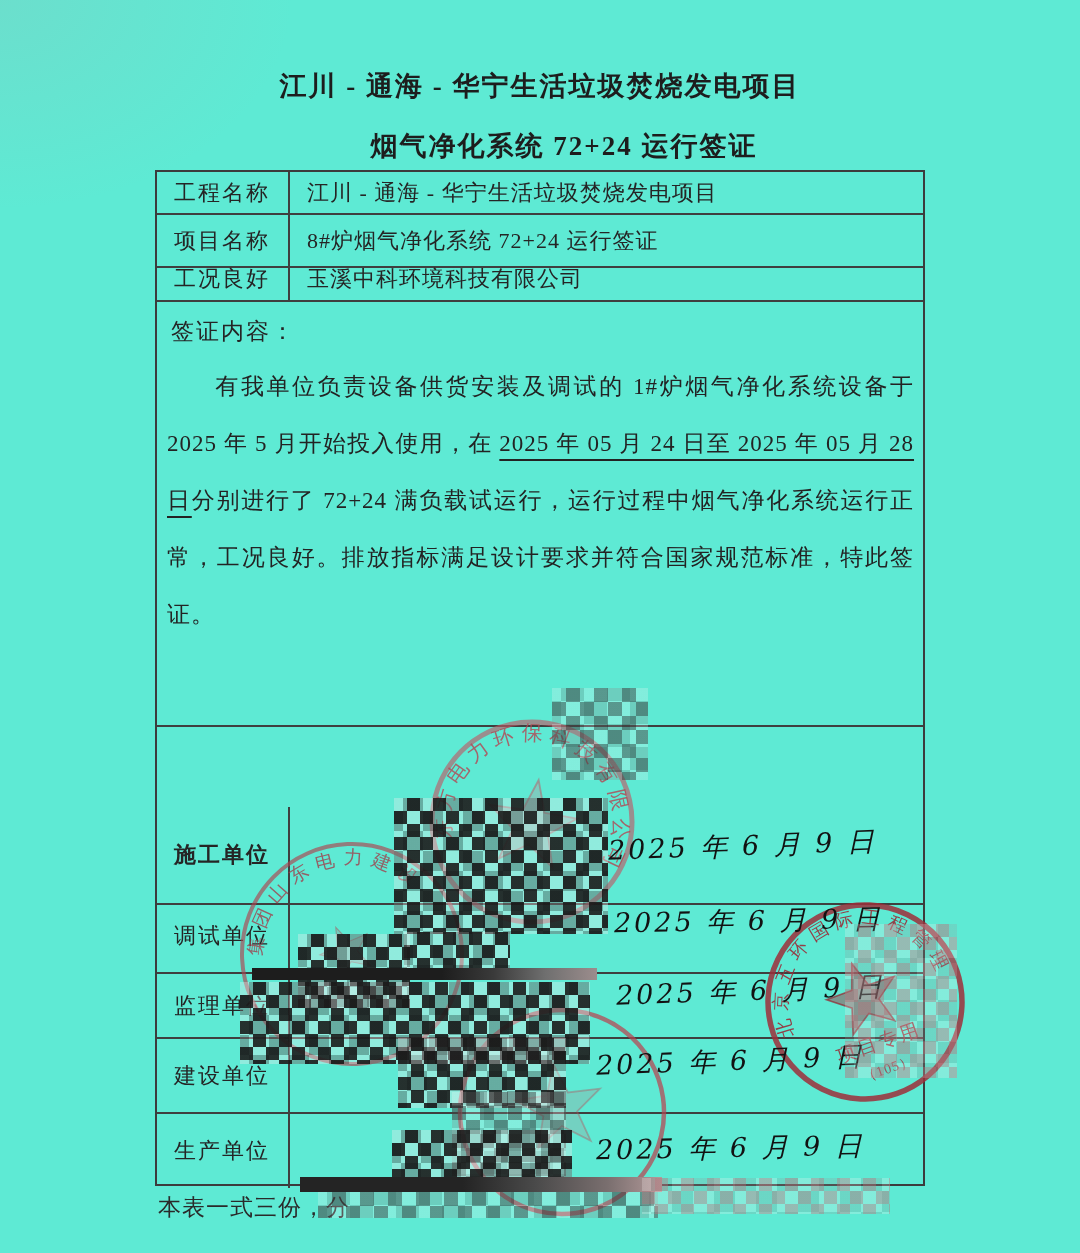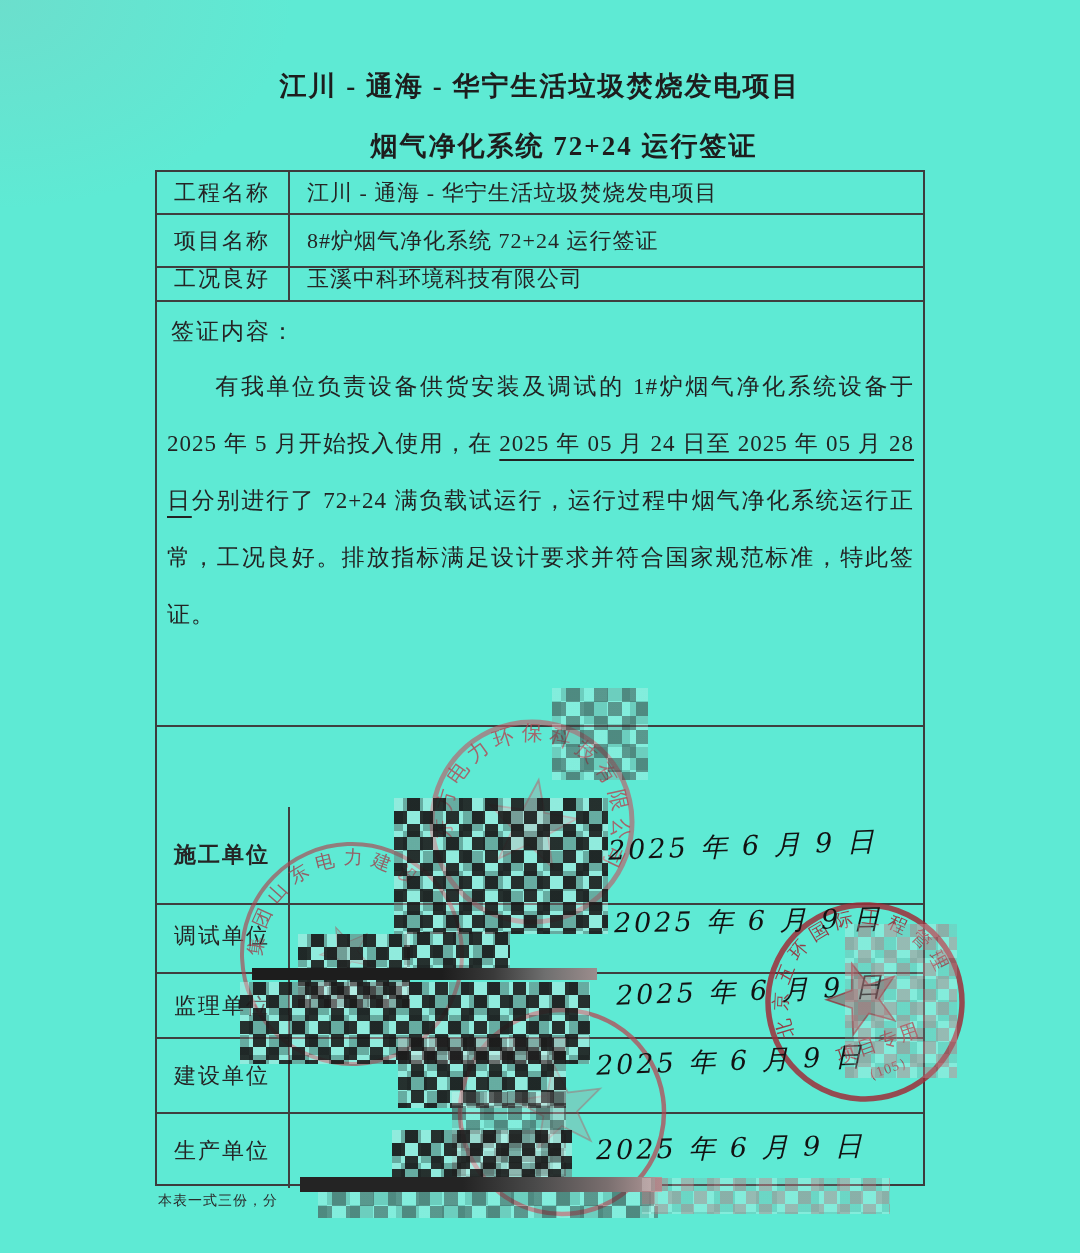--- a/index.html
+++ b/index.html
@@ -56,21 +56,21 @@
     background-size:28px 28px,46px 46px;}
   .mosaic.pinkish{opacity:.8;
     background-image:
       repeating-conic-gradient(rgba(186,115,122,.5) 0% 25%, rgba(255,255,255,0) 0% 50%),
       repeating-conic-gradient(rgba(150,150,150,.3) 0% 25%, rgba(250,241,241,.3) 0% 50%);
     background-size:26px 26px,42px 42px;}
   .bar{position:absolute;z-index:10;}
   .bar.b1{background:linear-gradient(90deg,#1d1d1d 0 55%,#3a3a3a 70%,#6f6f6f 85%,#9c8d8d 100%);}
   .bar.b2{background:linear-gradient(90deg,#242424 0 45%,#4a4a4a 65%,#7a6f6f 85%,#b49a9a 100%);}
 
-  .footer{position:absolute;left:158px;top:1192px;font-size:14px;letter-spacing:1px;color:#2a2a2a;z-index:4;}
+  .footer{position:absolute;left:158px;top:1192px;font-size:23px;letter-spacing:1px;color:#2a2a2a;z-index:4;}
 </style>
 </head>
 <body>
 
 <div id="page">
 
   <div class="title t1">江川 - 通海 - 华宁生活垃圾焚烧发电项目</div>
   <div class="title t2">烟气净化系统 72+24 运行签证</div>
 
   <div class="tbl">

